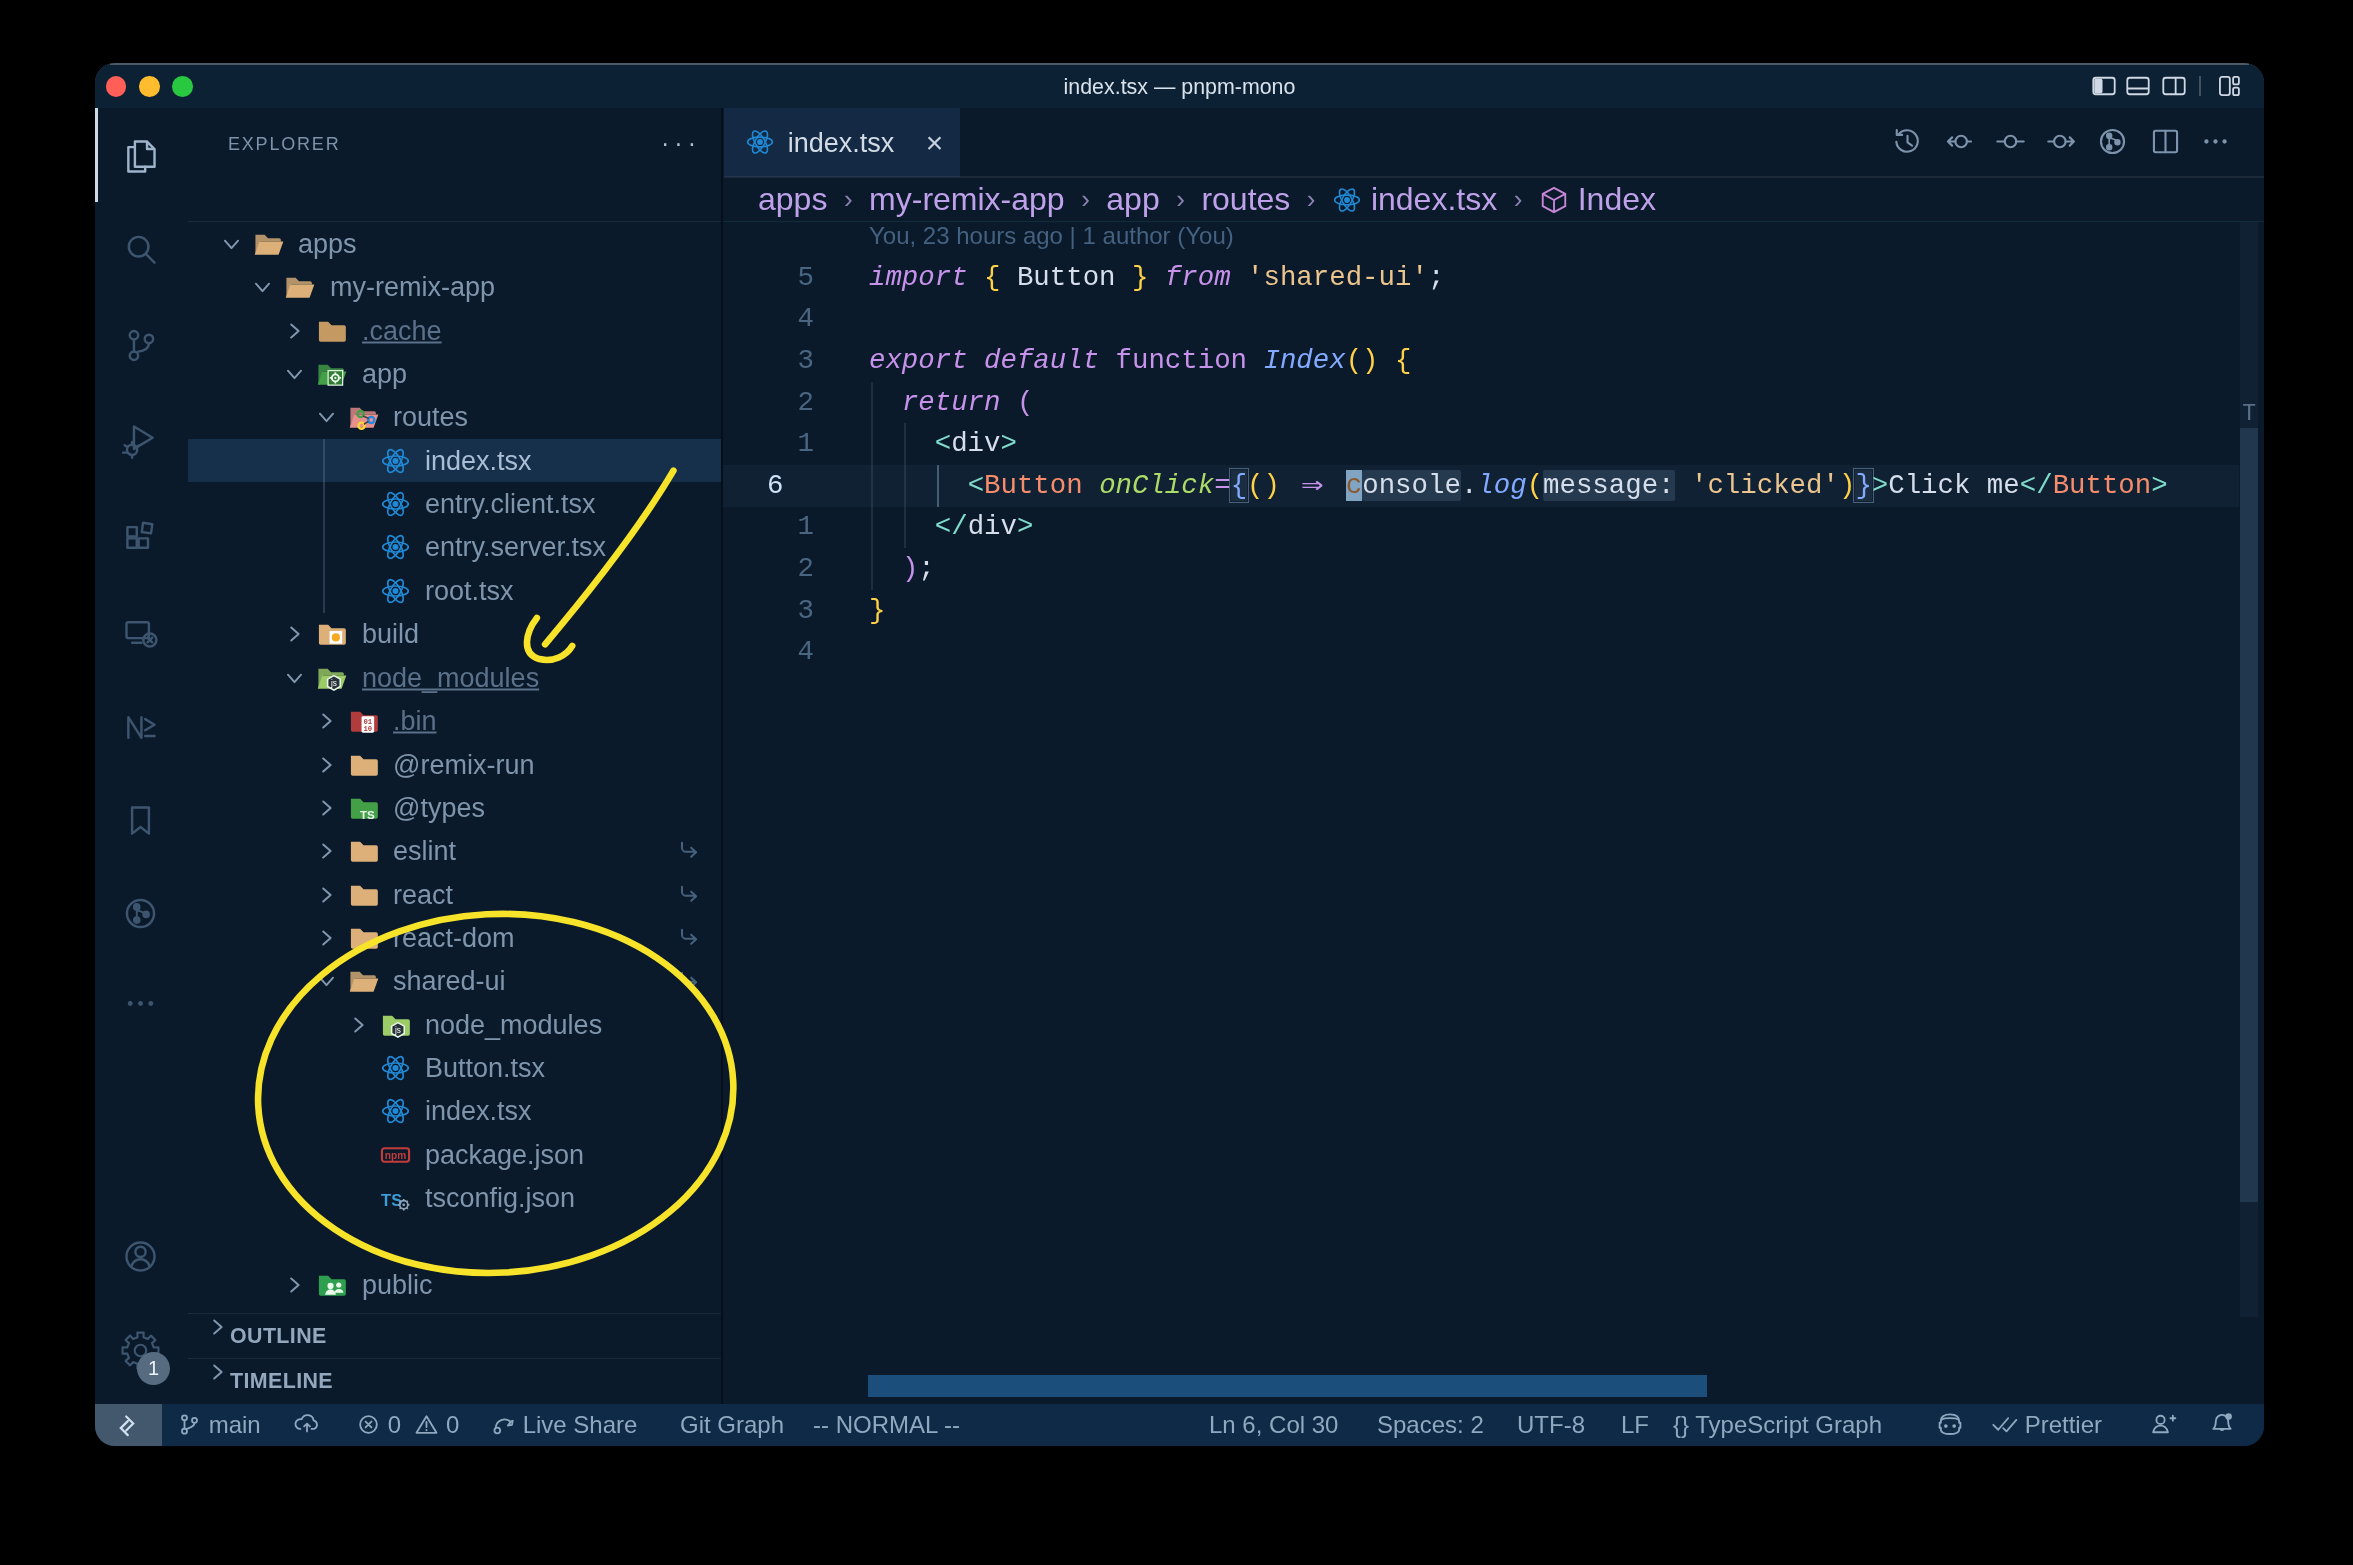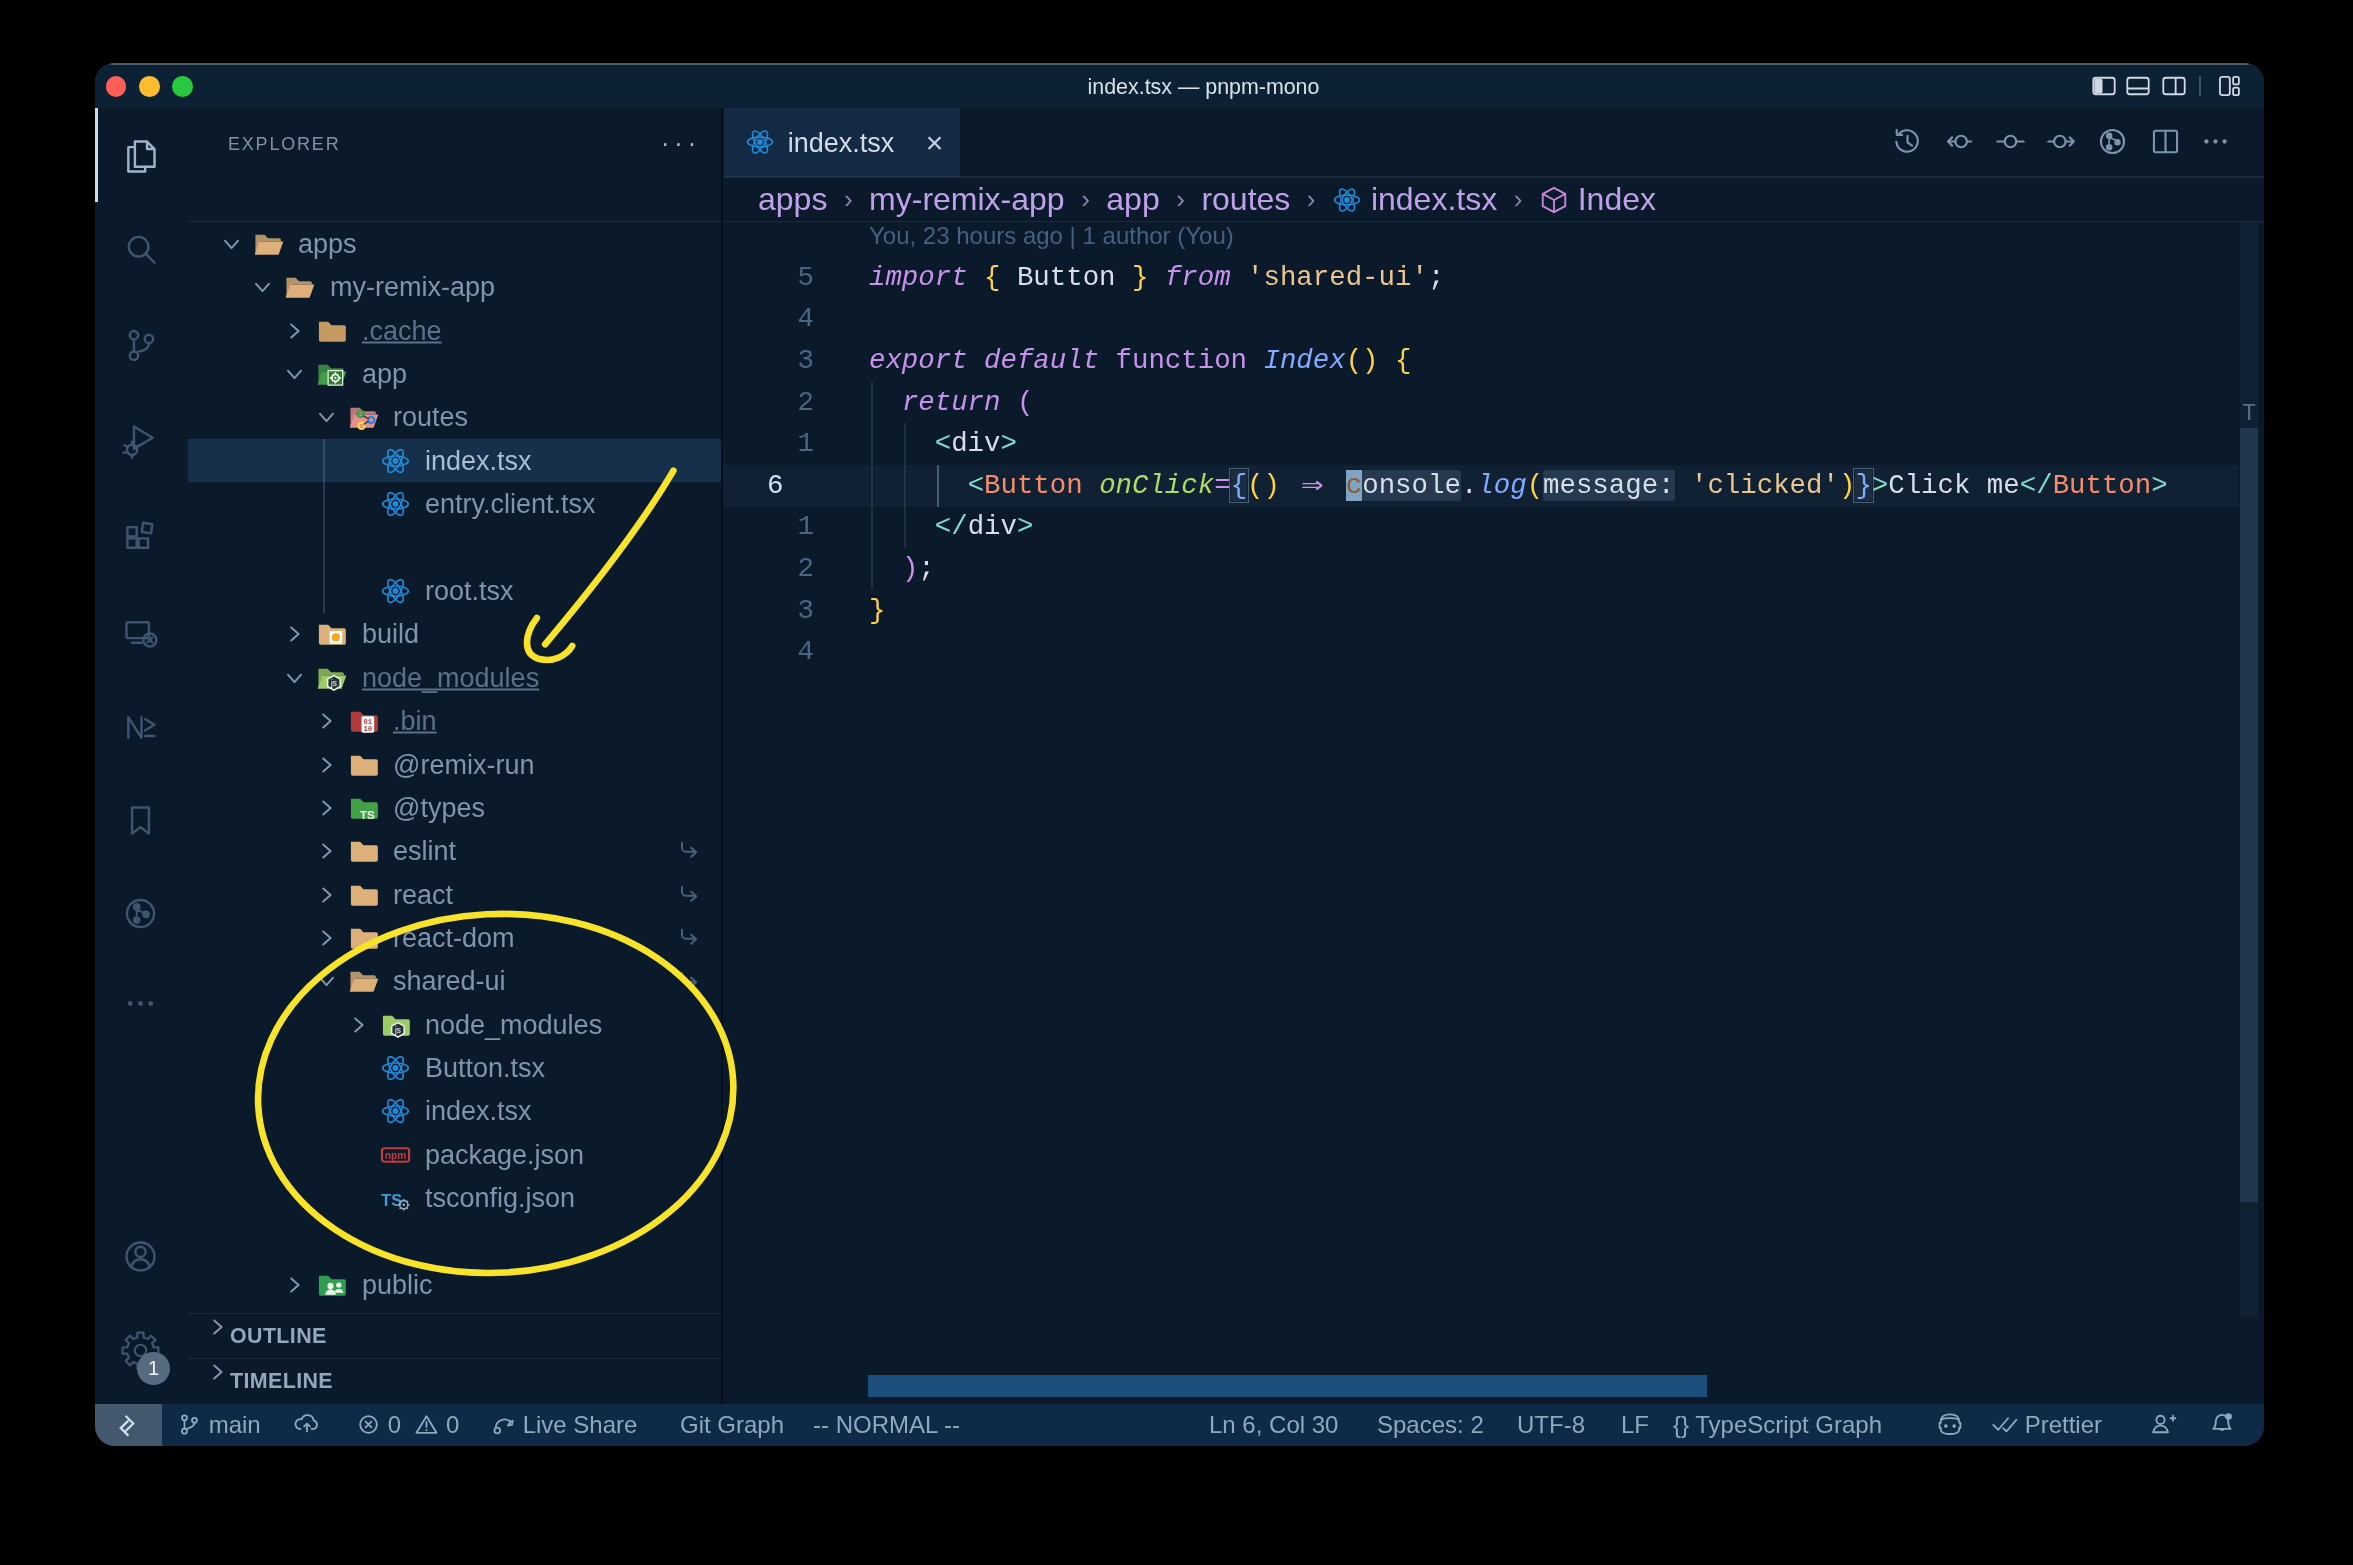--- a/index.html
+++ b/index.html
@@ -5,21 +5,21 @@
   * { margin:0; padding:0; box-sizing:border-box; }
   html,body { width:2354px; height:1565px; background:#000; overflow:hidden; }
   body { font-family:"Liberation Sans", sans-serif; position:relative; }
   .w { position:absolute; left:95px; top:63px; width:2169px; height:1383px;
        background:#0a1a2b; border-radius:20px; overflow:hidden;
        box-shadow: inset 0 1.6px 0 rgba(160,170,185,0.40); }
   .topline { position:absolute; top:0; left:15px; right:15px; height:1.6px; background:#4d5a66; z-index:5; }
   .tb { position:absolute; left:0; top:0; width:100%; height:45px; background:#0c2134; }
   .dot { position:absolute; top:13px; width:20.6px; height:20.6px; border-radius:50%; }
   .title { position:absolute; top:0; left:0; width:100%; height:45px; line-height:48px;
-           text-align:center; color:#d8e2ec; font-size:21.4px;margin-left:24px; }
+           text-align:center; color:#d8e2ec; font-size:21.4px; }
   .ab { position:absolute; left:0; top:45px; width:93px; bottom:42px; background:#0a1a2b; }
   .ai { position:absolute; left:24px; width:43px; height:43px; color:#3d556e; }
   .ai svg { width:43px; height:43px; display:block; }
   .ai.act { color:#9db4cb; }
   .actbar { position:absolute; left:0px; top:0px; width:3.3px; height:94px; background:#cfd9e4; }
   .badge { position:absolute; left:42px; top:1244px; width:33px; height:33px; border-radius:50%;
            background:#566b80; color:#eef3f8; font-size:20px; text-align:center; line-height:33px; z-index:3;}
   .sb { position:absolute; left:93px; top:45px; width:537px; bottom:42px; background:#0a1a2b; }
   .sbh { position:absolute; left:40px; top:25.5px; color:#7d93a9; font-size:18px; letter-spacing:1.8px; }
   .sbdots { position:absolute; left:473px; top:21.4px; color:#aebfd2; font-size:25px; letter-spacing:5px; }
@@ -328,20 +328,28 @@
         <div class="rt sel" style="left:237px">index.tsx</div>
       </div>
 <div class="row" style="top:374px">
         <div class="icon" style="left:192px">
           <svg viewBox="0 0 32 32" style="color:#2089d5">
             <use href="#react"></use>
           </svg>
         </div>
         <div class="rt" style="left:237px">entry.client.tsx</div>
       </div>
+<div class="row" style="top:417px">
+        <div class="icon" style="left:192px">
+          <svg viewBox="0 0 32 32" style="color:#2089d5">
+            <use href="#react"></use>
+          </svg>
+        </div>
+        <div class="rt" style="left:237px">entry.server.tsx</div>
+      </div>
 <div class="row" style="top:461px">
         <div class="icon" style="left:192px">
           <svg viewBox="0 0 32 32" style="color:#2089d5">
             <use href="#react"></use>
           </svg>
         </div>
         <div class="rt" style="left:237px">root.tsx</div>
       </div>
 <div class="row" style="top:504px">
         <svg class="chev" style="left:95px" viewBox="0 0 28 28" width="23" height="23">

